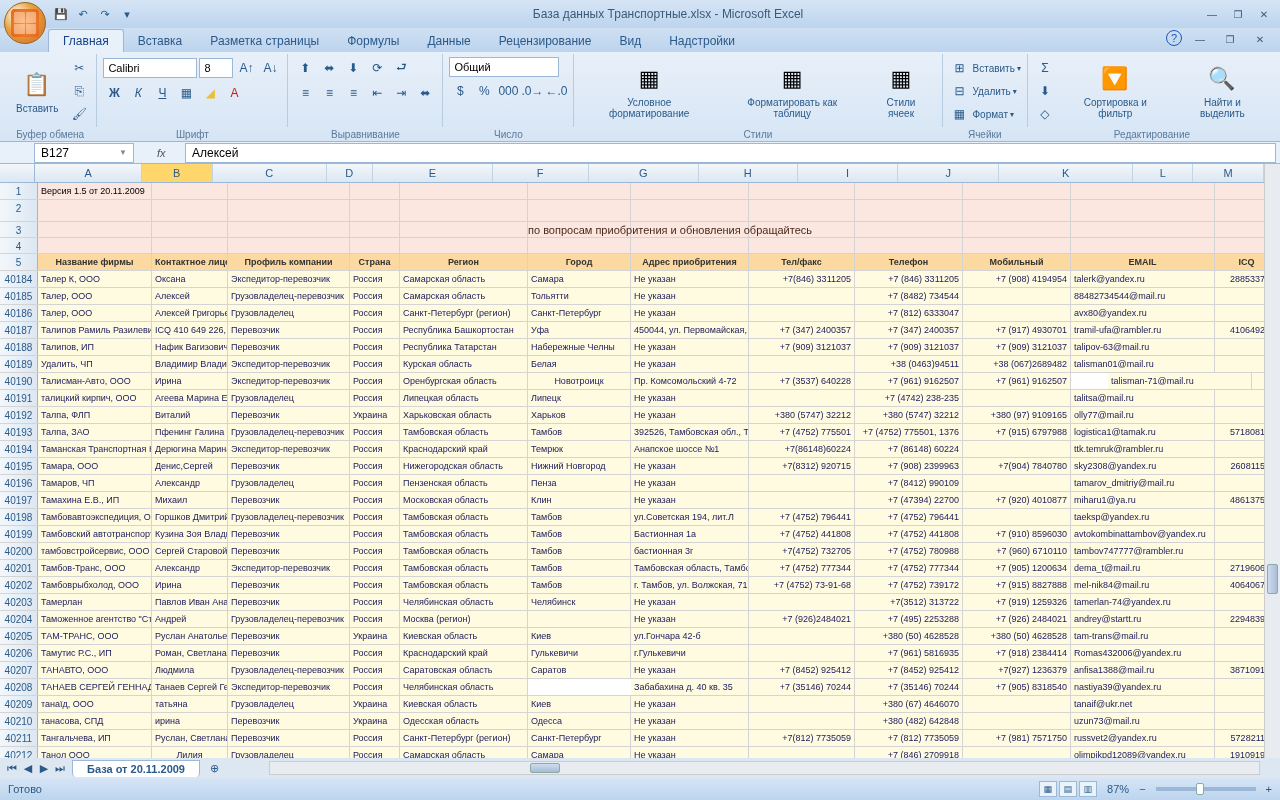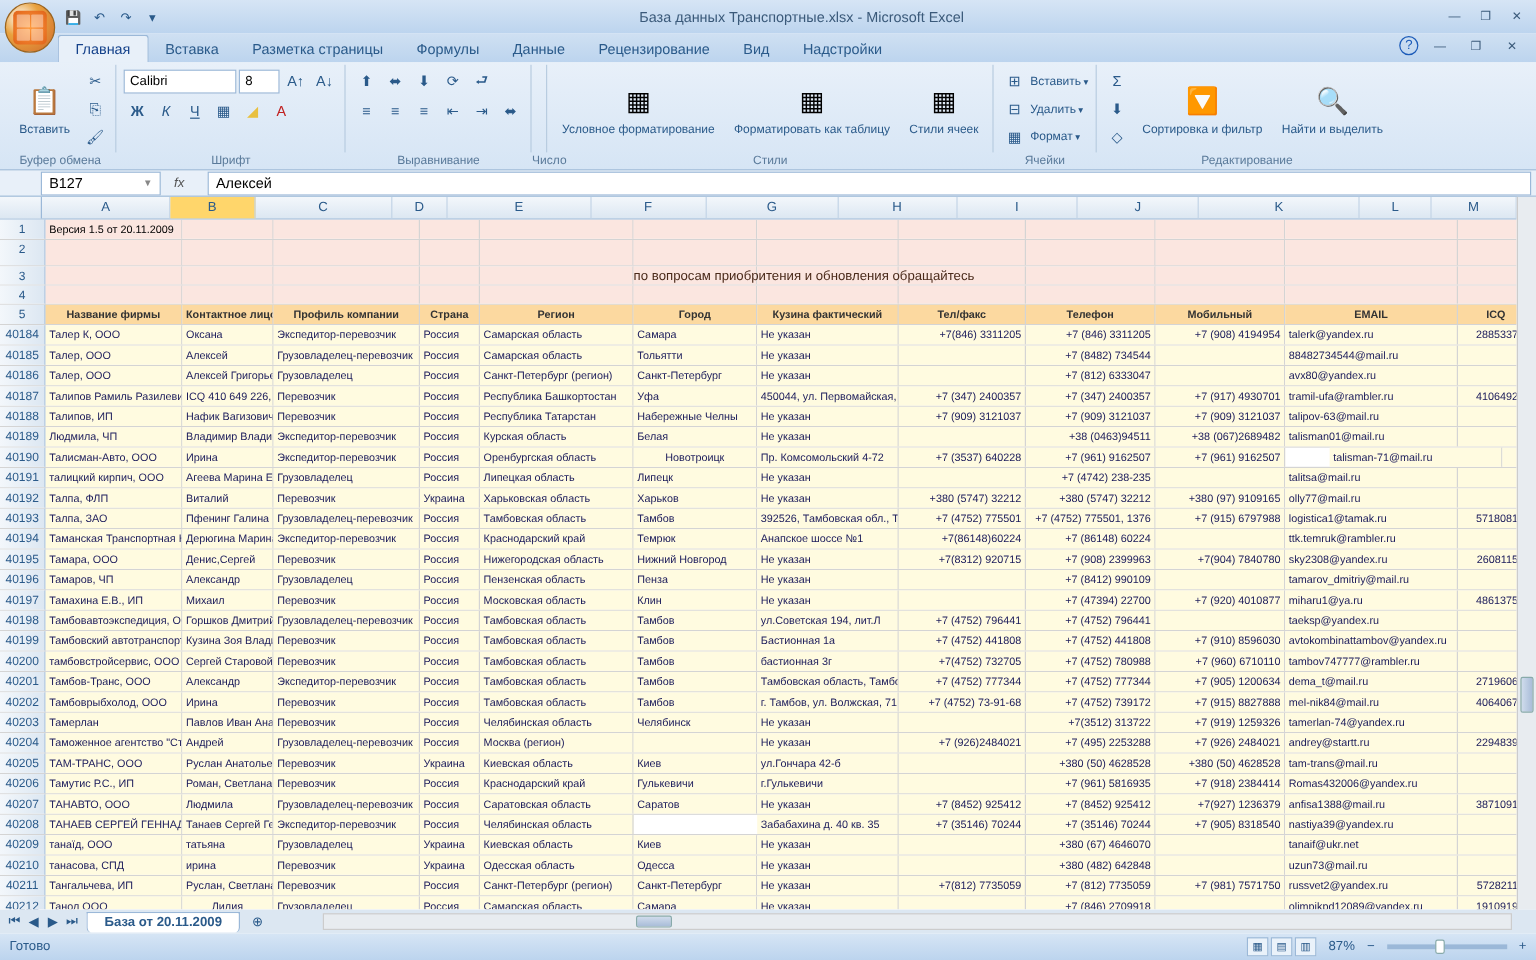--- a/index.html
+++ b/index.html
@@ -29,21 +29,21 @@
 .rgroup-content { display: flex; gap: 4px; height: 68px; }
 .bigbtn { display: flex; flex-direction: column; align-items: center; justify-content: center; padding: 2px 6px; cursor: pointer; border-radius: 3px; min-width: 44px; }
 .bigbtn .icon { width: 32px; height: 32px; margin-bottom: 2px; display: flex; align-items: center; justify-content: center; font-size: 22px; }
 .bigbtn .lbl { font-size: 10px; text-align: center; line-height: 1.1; color: #2a5a8a; }
 .smallrow { display: flex; gap: 2px; align-items: center; }
 .smallbtn { width: 22px; height: 22px; display: flex; align-items: center; justify-content: center; cursor: pointer; border-radius: 2px; font-size: 12px; color: #2a5a8a; }
 .combo { height: 20px; border: 1px solid #9bb8d8; background: #fff; font-size: 11px; padding: 1px 4px; }
 
 
 .fxbar { height: 22px; background: #e8f0f9; border-bottom: 1px solid #9bb8d8; display: flex; align-items: center; }
-.namebox { width: 100px; height: 20px; border: 1px solid #9bb8d8; background: #fff; margin: 0 3px 0 34px; padding: 2px 6px; font-size: 12px; display: flex; align-items: center; justify-content: space-between; }
+.namebox { width: 100px; height: 20px; border: 1px solid #9bb8d8; background: #fff; margin: 0 15px 0 34px; padding: 2px 6px; font-size: 12px; display: flex; align-items: center; justify-content: space-between; }
 .fx-icon { width: 20px; margin: 0 8px; font-style: italic; color: #555; }
 .fx-input { flex: 1; height: 20px; border: 1px solid #9bb8d8; background: #fff; padding: 2px 6px; font-size: 12px; margin-right: 4px; }
 
 
 .sheet-area { position: absolute; top: 164px; bottom: 42px; left: 0; right: 16px; overflow: hidden; }
 .colheads { display: flex; height: 19px; background: linear-gradient(#f3f7fb, #dce7f2); border-bottom: 1px solid #9bb8d8; }
 .rowhead-spacer { width: 38px; border-right: 1px solid #9bb8d8; background: linear-gradient(#f3f7fb, #dce7f2); }
 .colhead { border-right: 1px solid #c3d4e6; text-align: center; line-height: 19px; color: #2a5a8a; font-size: 11px; }
 .colhead.sel { background: #ffd66b; }
 .rows { position: absolute; top: 19px; bottom: 0; left: 0; right: 0; overflow: hidden; }
@@ -174,20 +174,30 @@
         <span class="smallbtn">≡</span>
         <span class="smallbtn">≡</span>
         <span class="smallbtn">⇤</span>
         <span class="smallbtn">⇥</span>
         <span class="smallbtn">⬌</span>
       </div>
     </div>
     <div class="rgroup-label">Выравнивание</div>
   </div>
   <div class="rgroup">
+    <div class="rgroup-content" style="flex-direction:column;gap:3px">
+      <input class="combo" style="width: 110px;" value="Общий">
+      <div class="smallrow">
+        <span class="smallbtn">$</span>
+        <span class="smallbtn">%</span>
+        <span class="smallbtn">000</span>
+        <span class="smallbtn">.0→</span>
+        <span class="smallbtn">←.0</span>
+      </div>
+    </div>
     <div class="rgroup-label">Число</div>
   </div>
   <div class="rgroup">
     <div class="rgroup-content">
       <div class="bigbtn">
           <span class="icon">▦</span>
           <span class="lbl">Условное форматирование</span>
         </div>
       <div class="bigbtn">
           <span class="icon">▦</span>
@@ -329,21 +339,21 @@
         <div class="cell" style="width: 64px;"></div>
       </div>
       <div class="row colhdrs">
         <div class="rowhead">5</div>
         <div class="cell" style="width: 114px;">Название фирмы</div>
         <div class="cell" style="width: 76px;">Контактное лицо</div>
         <div class="cell" style="width: 122px;">Профиль компании</div>
         <div class="cell" style="width: 50px;">Страна</div>
         <div class="cell" style="width: 128px;">Регион</div>
         <div class="cell" style="width: 103px;">Город</div>
-        <div class="cell" style="width: 118px;">Кузина фактический</div>
+        <div class="cell" style="width: 118px;">Адрес приобритения</div>
         <div class="cell" style="width: 106px;">Тел/факс</div>
         <div class="cell" style="width: 108px;">Телефон</div>
         <div class="cell" style="width: 108px;">Мобильный</div>
         <div class="cell" style="width: 144px;">EMAIL</div>
         <div class="cell" style="width: 64px;">ICQ</div>
       </div>
       <div class="row data">
         <div class="rowhead">40184</div>
         <div class="cell" style="width: 114px;">Талер К, ООО</div>
         <div class="cell" style="width: 76px;">Оксана</div>
@@ -413,21 +423,21 @@
         <div class="cell" style="width: 103px;">Набережные Челны</div>
         <div class="cell" style="width: 118px;">Не указан</div>
         <div class="cell num" style="width: 106px;">+7 (909) 3121037</div>
         <div class="cell num" style="width: 108px;">+7 (909) 3121037</div>
         <div class="cell num" style="width: 108px;">+7 (909) 3121037</div>
         <div class="cell" style="width: 144px;">talipov-63@mail.ru</div>
         <div class="cell num" style="width: 64px;"></div>
       </div>
       <div class="row data">
         <div class="rowhead">40189</div>
-        <div class="cell" style="width: 114px;">Людмила, ЧП</div>
+        <div class="cell" style="width: 114px;">Удалить, ЧП</div>
         <div class="cell" style="width: 76px;">Владимир Владими</div>
         <div class="cell" style="width: 122px;">Экспедитор-перевозчик</div>
         <div class="cell" style="width: 50px;">Россия</div>
         <div class="cell" style="width: 128px;">Курская область</div>
         <div class="cell" style="width: 103px;">Белая</div>
         <div class="cell" style="width: 118px;">Не указан</div>
         <div class="cell num" style="width: 106px;"></div>
         <div class="cell num" style="width: 108px;">+38 (0463)94511</div>
         <div class="cell num" style="width: 108px;">+38 (067)2689482</div>
         <div class="cell" style="width: 144px;">talisman01@mail.ru</div>

